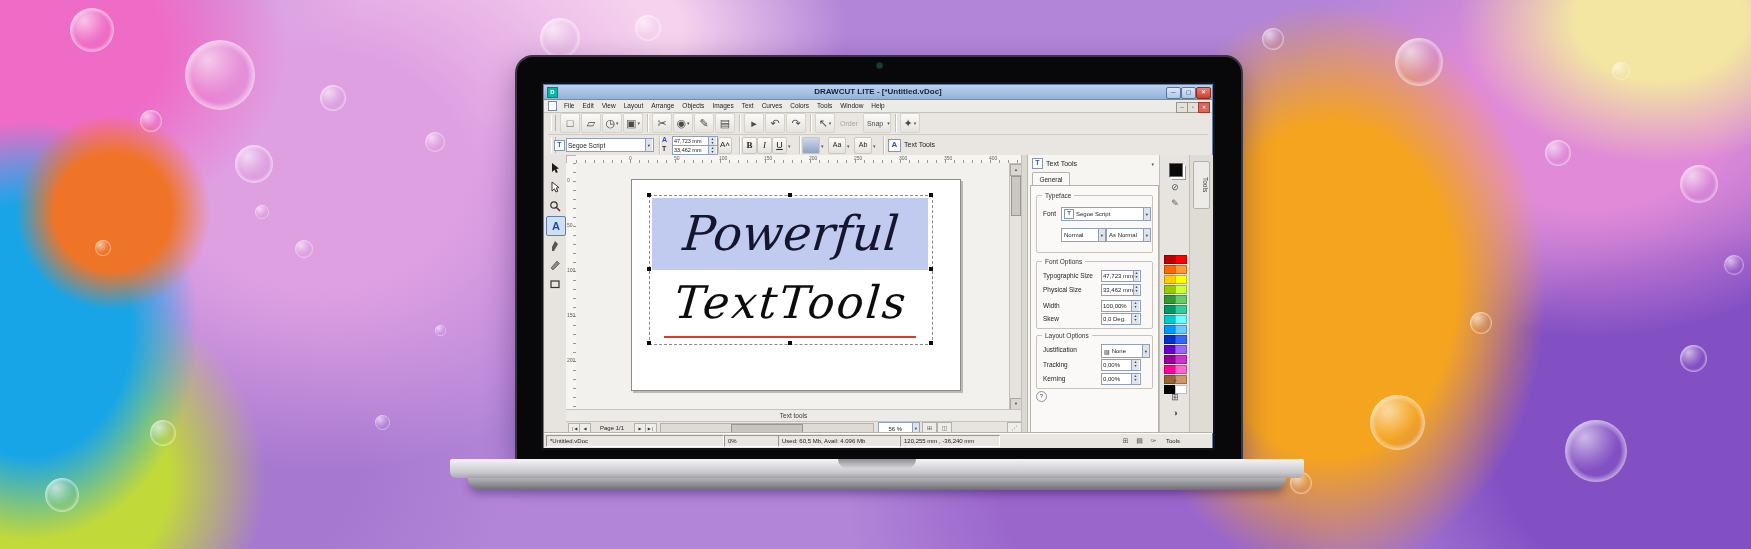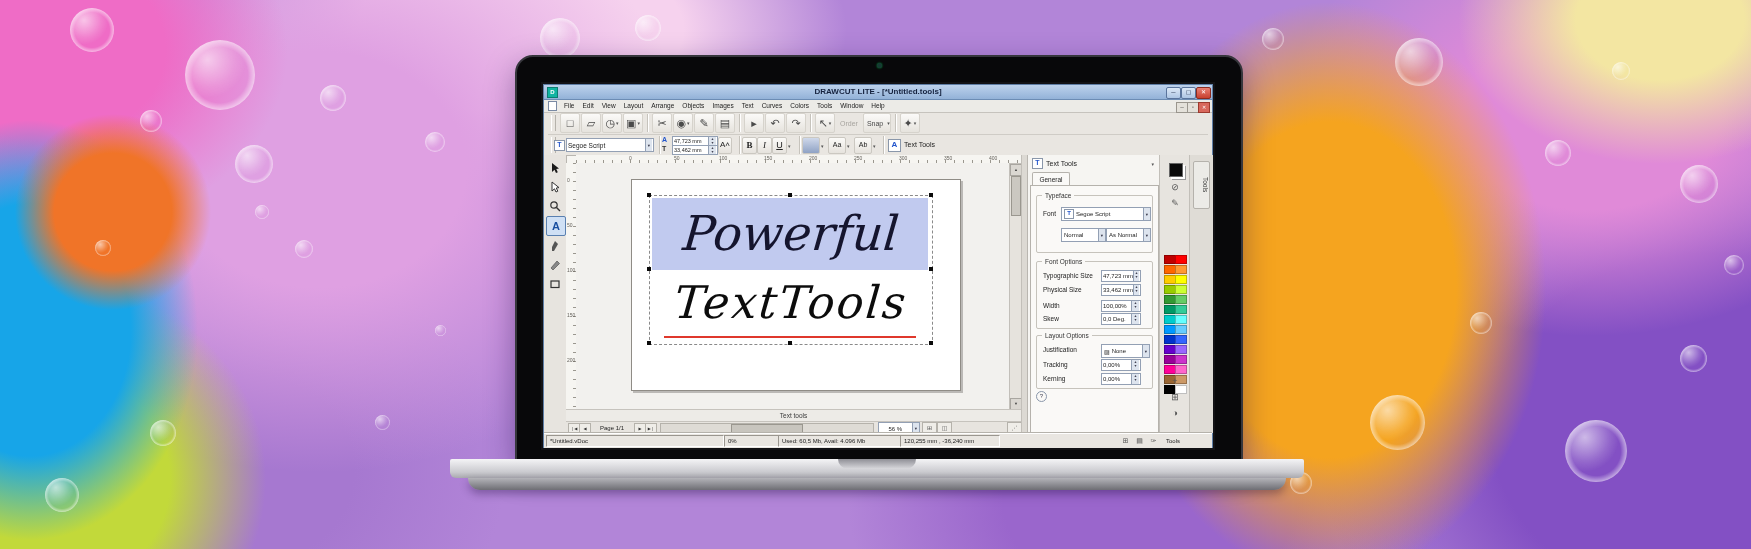--- a/index.html
+++ b/index.html
@@ -181,21 +181,21 @@
   </div>
   <div id="base">
       <div id="notch"></div>
     </div>
   <div id="base2"></div>
 
   <div id="appwin">
 
     <div id="titlebar">
       <div id="appicon">D</div>
-      <div id="titletext">DRAWCUT LITE - [*Untitled.tools]</div>
+      <div id="titletext">DRAWCUT LITE - [*Untitled.vDoc]</div>
       <div class="winbtn" style="left:622px">─</div>
       <div class="winbtn" style="left:637px">▢</div>
       <div class="winbtn close" style="left:652px">✕</div>
     </div>
 
     <div id="menubar">
       <div id="docicon"></div>
       <div id="menu-items" style="display:flex">
           <span class="menu-item">File</span>
           <span class="menu-item">Edit</span>

